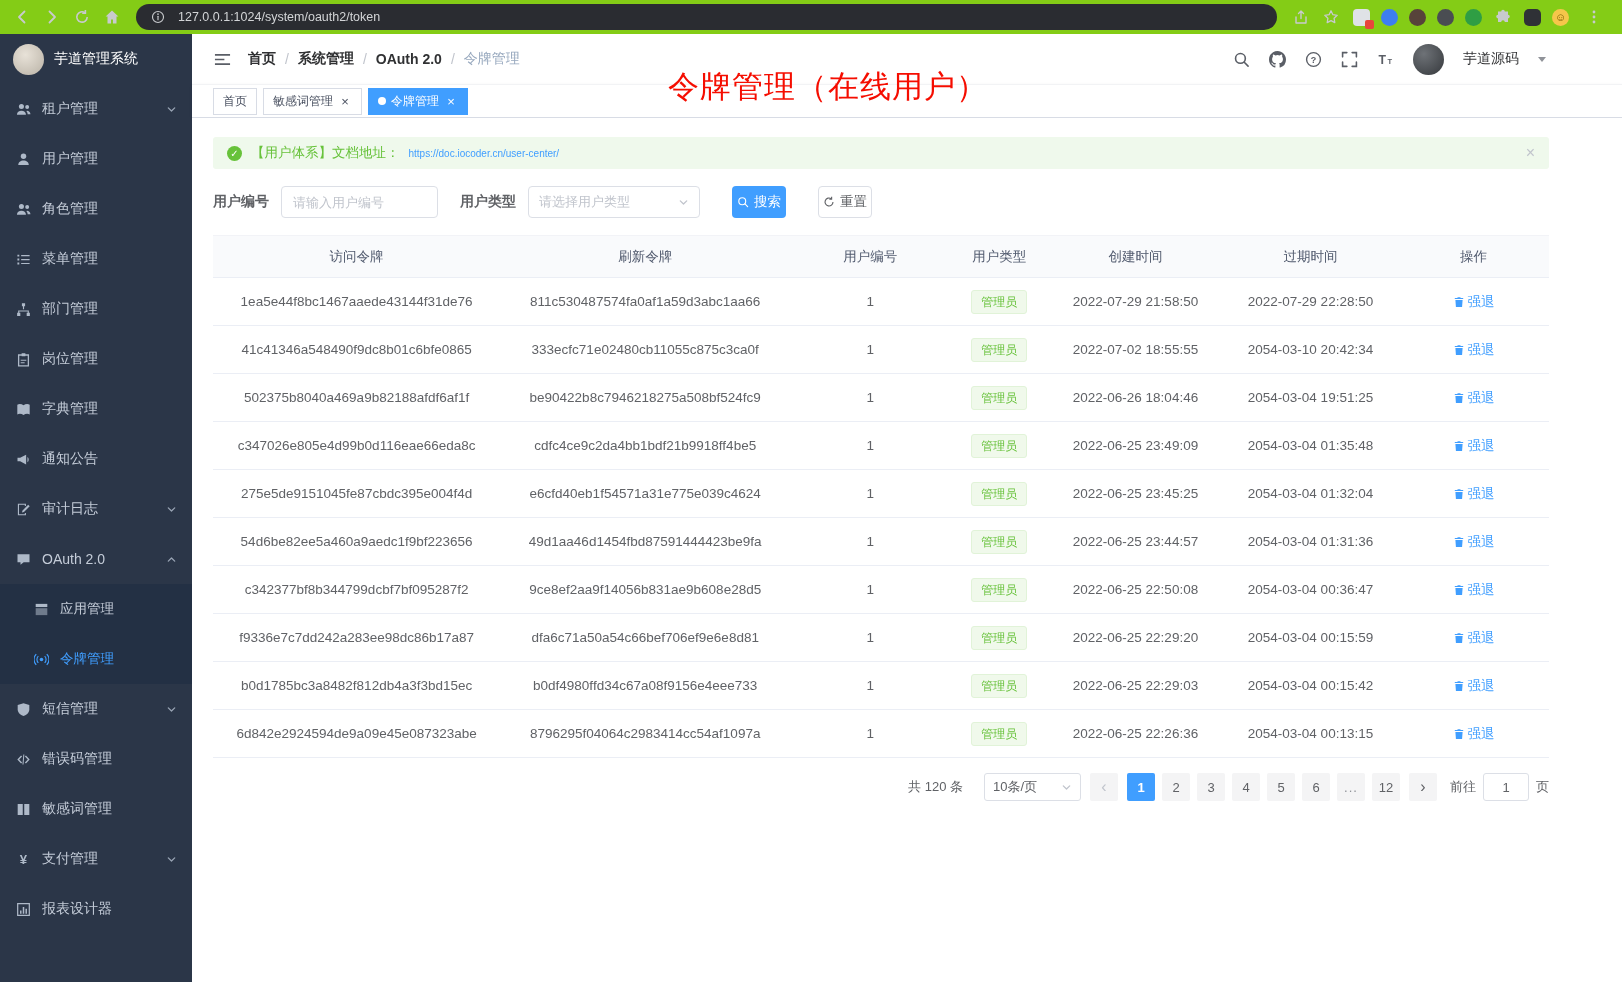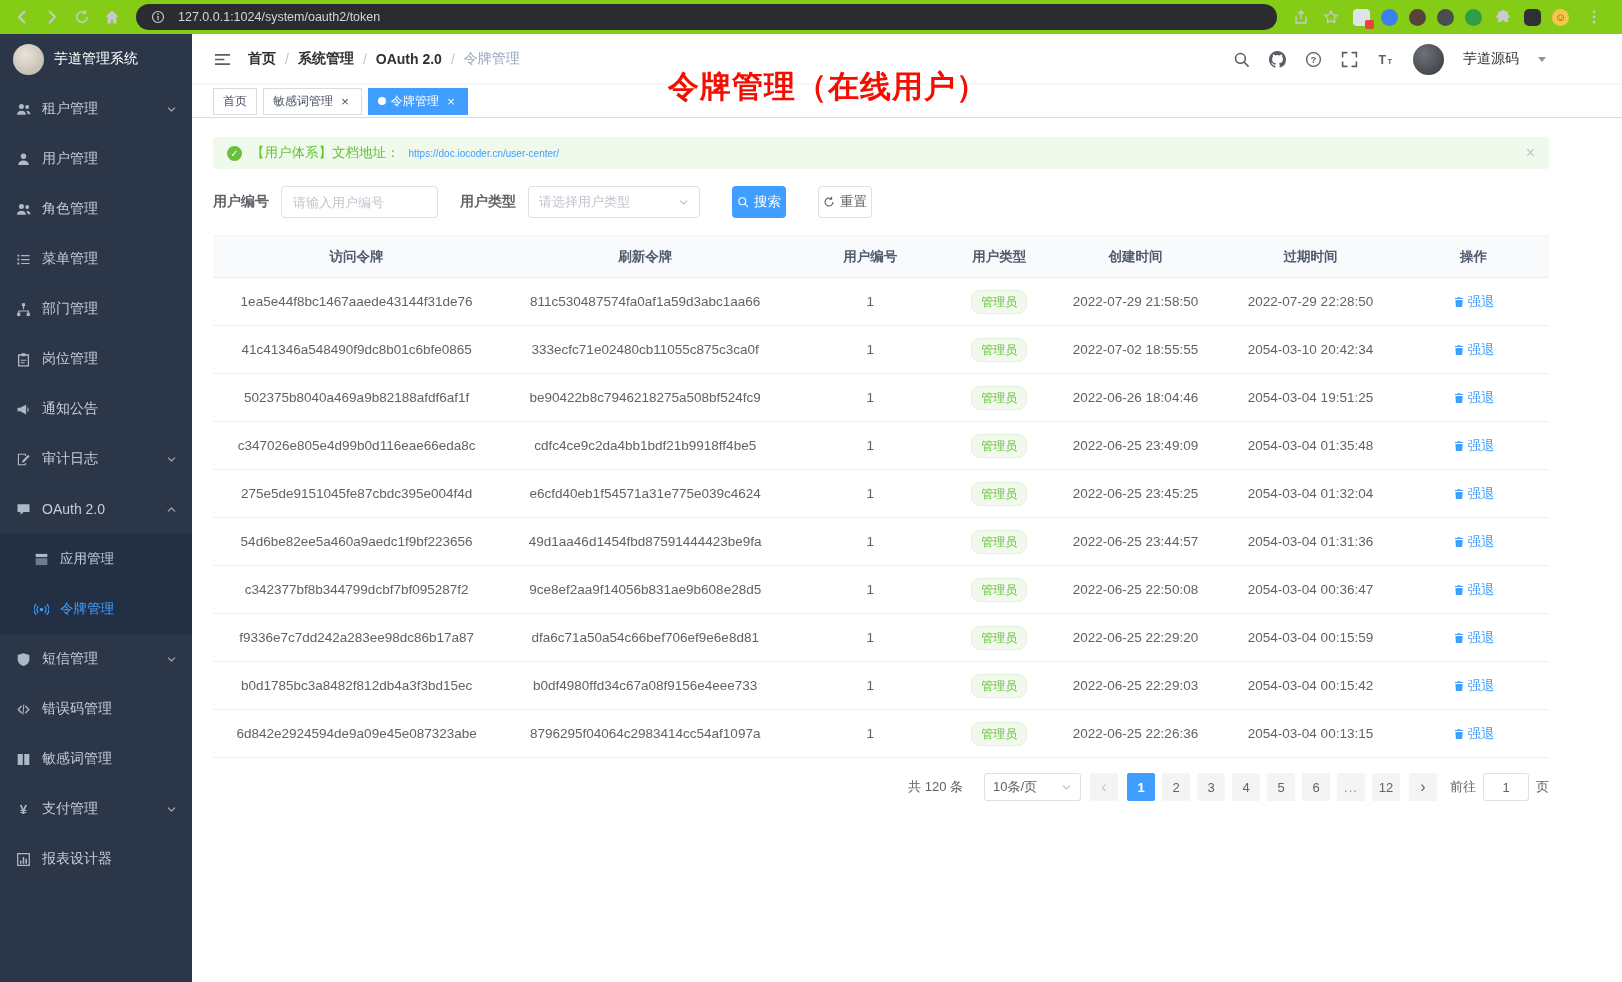--- a/index.html
+++ b/index.html
@@ -76,40 +76,40 @@
   .f-input::placeholder{color:#c0c4cc}
   .f-select{width:172px;height:32px;border:1px solid #dcdfe6;border-radius:4px;display:flex;align-items:center;justify-content:space-between;padding:0 10px;cursor:pointer;background:#fff}
   .f-select .ph{color:#c0c4cc;font-size:13px}
   .f-select .chev,.pg-size .chev{color:#c0c4cc}
   .btn{height:32px;border-radius:4px;display:inline-flex;align-items:center;gap:5px;font-size:13.5px;padding:0 4px;cursor:pointer;border:1px solid transparent;margin-left:20px}
   .btn svg{width:13px;height:13px}
   .btn-primary{background:#409eff;color:#fff}
   .btn-plain{background:#fff;border-color:#dcdfe6;color:#606266}
 
   .data-table{width:100%;border-collapse:collapse;table-layout:fixed}
-  .data-table th{height:42px;font-size:13.5px;font-weight:700;color:#515a6e;background:#f9fafc;border-bottom:1px solid #ebeef5;border-top:1px solid #f2f3f7;text-align:center;white-space:nowrap}
+  .data-table th{height:42px;font-size:13.5px;font-weight:400;color:#515a6e;background:#f9fafc;border-bottom:1px solid #ebeef5;border-top:1px solid #f2f3f7;text-align:center;white-space:nowrap}
   .data-table td{height:48px;font-size:13.5px;color:#606266;border-bottom:1px solid #ebeef5;text-align:center;white-space:nowrap;overflow:hidden}
-  .tag-success{display:inline-block;background:#f0f9eb;border:1px solid #e1f3d8;color:#67c23a;font-size:12px;padding:2px 9px;border-radius:9px;line-height:1.5}
+  .tag-success{display:inline-block;background:#f0f9eb;border:1px solid #e1f3d8;color:#67c23a;font-size:12px;padding:2px 9px;border-radius:3px;line-height:1.5}
   .link-act{color:#409eff;cursor:pointer;display:inline-flex;align-items:center;gap:3px}
   .ic-s{display:inline-flex}
   .ic-s svg{width:12px;height:12px}
 
   .pagination{display:flex;align-items:center;justify-content:flex-end;gap:9px;margin-top:15px;font-size:13px;color:#606266}
   .pg-total{margin-right:12px;white-space:nowrap}
   .pg-size{width:97px;height:28px;border:1px solid #dcdfe6;border-radius:3px;display:flex;align-items:center;justify-content:space-between;padding:0 8px;cursor:pointer;background:#fff}
   .pg-arrow{width:28px;height:28px;background:#f4f4f5;border-radius:2px;display:flex;align-items:center;justify-content:center;font-size:16px;color:#606266;cursor:pointer}
   .pg-arrow.disabled{color:#c0c4cc}
   .page-list{display:flex;gap:7px}
   .pg-btn{min-width:28px;height:28px;background:#f4f4f5;border-radius:2px;display:flex;align-items:center;justify-content:center;font-size:13px;color:#606266;cursor:pointer;padding:0 4px}
   .pg-btn.active{background:#409eff;color:#fff;font-weight:700}
   .pg-btn.more{letter-spacing:1px;color:#909399}
   .pg-goto{display:flex;align-items:center;gap:7px;margin-left:4px}
   .goto-input{width:46px;height:28px;border:1px solid #dcdfe6;border-radius:3px;text-align:center;font-size:13px;color:#606266;outline:none;background:#fff}
 
-  .annotation{position:absolute;left:668px;top:66px;font-size:31px;font-weight:700;color:#f50d00;z-index:99;letter-spacing:1px;white-space:nowrap}
+  .annotation{position:absolute;left:668px;top:66px;font-size:31px;font-weight:400;color:#f50d00;z-index:99;letter-spacing:1px;white-space:nowrap}
 </style>
 </head>
 <body>
 
 <div class="browser-bar">
   <span class="b-ic">
       <svg viewBox="0 0 16 16" fill="none" stroke="currentColor" stroke-width="1.8" stroke-linecap="round" stroke-linejoin="round">
         <path d="M10.5 2.5 5 8l5.5 5.5"></path>
       </svg>
     </span>
@@ -240,20 +240,28 @@
             <svg viewBox="0 0 16 16" fill="currentColor">
               <path d="M2.8 3.2h10.4v11.6H2.8z" fill="none" stroke="currentColor" stroke-width="1.4"></path>
               <path d="M6 1.4h4v3H6zM5 8.2h6v1.2H5zM5 10.8h4.2V12H5z"></path>
             </svg>
           </span>
           <span class="mi-label">岗位管理</span>
         </div>
         <div class="menu-item">
           <span class="ic">
             <svg viewBox="0 0 16 16" fill="currentColor">
+              <path d="M1.4 2.8C3.4 1.9 6 2.1 8 3.4c2-1.3 4.6-1.5 6.6-.6v10.4c-2-.9-4.6-.7-6.6.6-2-1.3-4.6-1.5-6.6-.6z"></path>
+            </svg>
+          </span>
+          <span class="mi-label">字典管理</span>
+        </div>
+        <div class="menu-item">
+          <span class="ic">
+            <svg viewBox="0 0 16 16" fill="currentColor">
               <path d="M1.6 6.2v3.6h2.8l6.4 3.4V2.8L4.4 6.2z"></path>
               <path d="M12.2 5.2c1.8 1 1.8 4.6 0 5.6z"></path>
             </svg>
           </span>
           <span class="mi-label">通知公告</span>
         </div>
         <div class="menu-item">
           <span class="ic">
             <svg viewBox="0 0 16 16" fill="currentColor">
               <path d="M2 1.8h8.6v2.4H9.4V3H3.2v10h6.2v-1.2h1.2v2.4H2z"></path>

